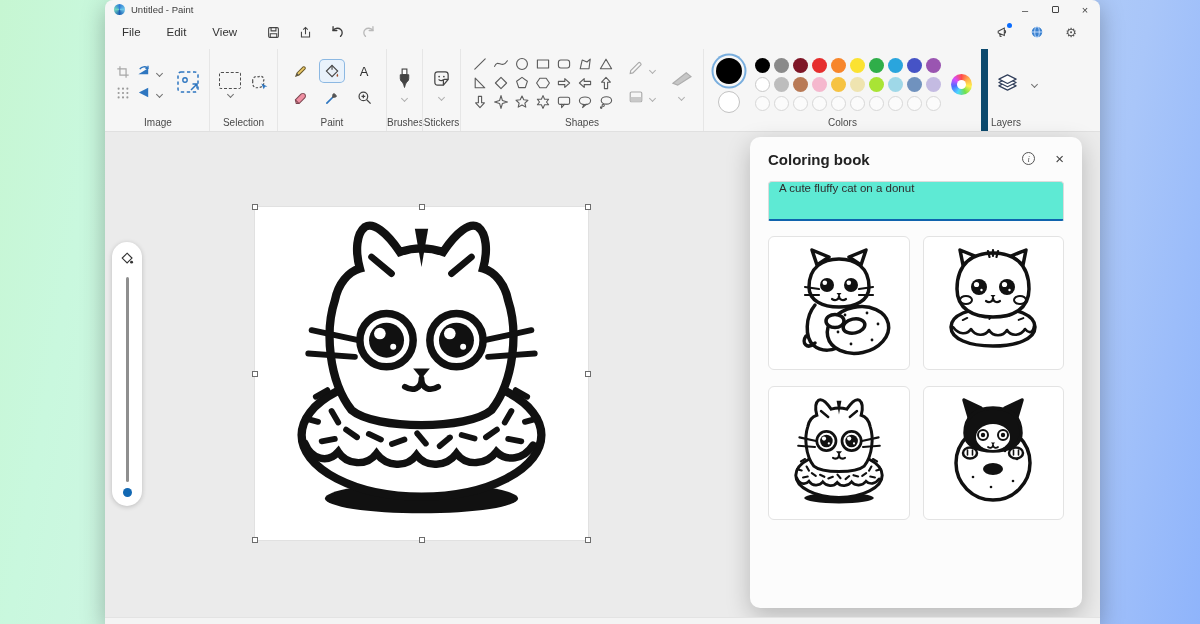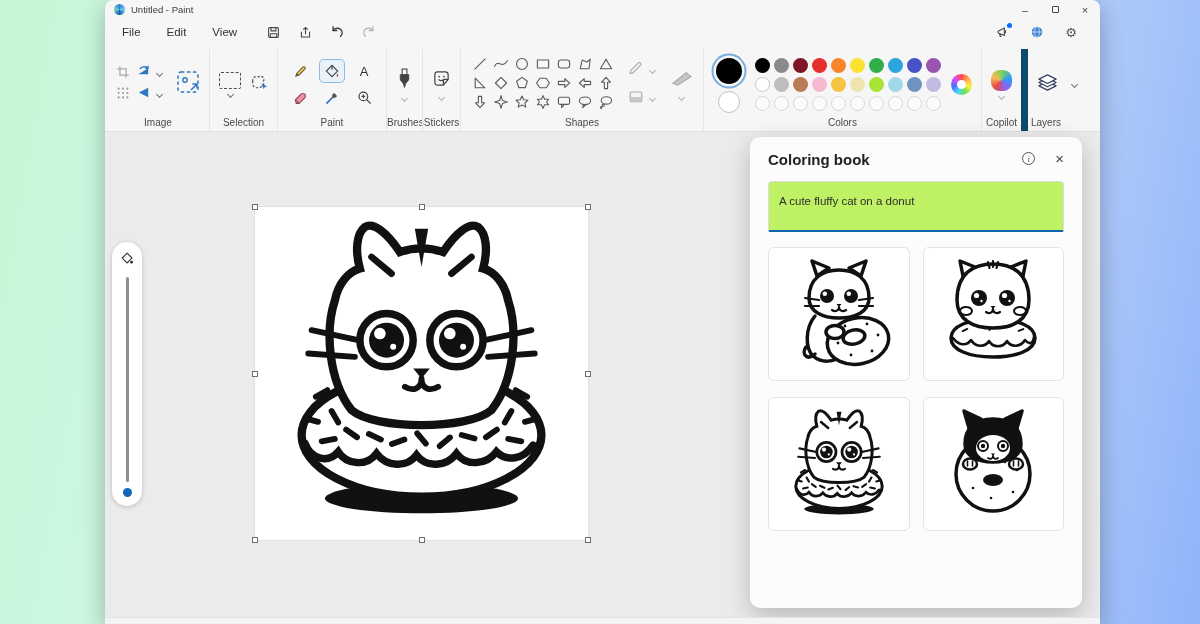--- a/index.html
+++ b/index.html
@@ -88,22 +88,22 @@
   
   .cb-panel { position:absolute; left:645px; top:5px; width:332px; height:471px; background:#fcfcfc;
     border-radius:10px; box-shadow:0 8px 24px rgba(0,0,0,.22); padding:14px 18px; display:flex; flex-direction:column; }
   .cb-header { display:flex; align-items:flex-start; }
   .cb-title { font-size:15px; font-weight:700; color:#222; }
   .cb-header-icons { margin-left:auto; display:flex; align-items:center; gap:20px; }
   .info-circle { width:13px; height:13px; border:1.2px solid #555; border-radius:50%;
     font-size:8.5px; color:#555; display:flex; align-items:center; justify-content:center;
     font-family:"Liberation Serif","DejaVu Serif",serif; font-style:italic; }
   .cb-close { font-size:15px; color:#444; line-height:1; }
-  .cb-textarea { margin-top:13px; height:51px; background:#bef264; border:1px solid #dcdcdc; border-bottom:2px solid #0f63ad;
-    border-radius:4px 4px 2px 2px; padding:13px 10px; font-size:11.5px; color:#2e2e2e; }
+  .cb-textarea { margin-top:13px; height:40px; background:#5eead4; border:1px solid #dcdcdc; border-bottom:2px solid #0f63ad;
+    border-radius:4px 4px 2px 2px; padding:0 10px; font-size:11.5px; color:#2e2e2e; }
   .cb-generate-row { display:flex; justify-content:flex-end; margin-top:10px; }
   .generate-btn { background:linear-gradient(#1872c0,#0f63ad); border:1px solid #0b5596; color:#fff;
     font-size:11.5px; padding:5px 19px; border-radius:5px; }
   .thumb-grid { margin-top:15px; display:grid; grid-template-columns:1fr 1fr; gap:16px 13px; }
   .thumb { height:134px; background:#fff; border:1px solid #e3e3e3; border-radius:6px;
     display:flex; align-items:center; justify-content:center; padding:5px; }
   .thumb svg { height:120px; width:120px; }
 
   .art { stroke:#111; fill:#fff; stroke-width:3.5; stroke-linejoin:round; stroke-linecap:round; }
 </style>
@@ -550,29 +550,20 @@
               <span class="swatch empty"></span>
               <span class="swatch empty"></span>
               <span class="swatch empty"></span>
             </div>
           <span class="color-wheel"></span>
         </div>
       </div>
       <span class="group-label">Colors</span>
     </div>
 
-    <div class="group">
-      <div class="grow">
-        <span class="icon-chev">
-          <span class="copilot-blob"></span>
-          <span class="chev dim"></span>
-        </span>
-      </div>
-      <span class="group-label">Copilot</span>
-    </div>
 
     <div class="group" style="border-left:7px solid #0c4a6e">
       <div class="grow" style="gap:14px">
         <span>
           <svg viewBox="0 0 22 22" width="21" height="21" fill="#fff" stroke="#33415c" stroke-width="1.3" stroke-linejoin="round">
               <path d="M11 10 L20 14.5 L11 19 L2 14.5 Z"></path>
               <path d="M11 6.5 L20 11 L11 15.5 L2 11 Z"></path>
               <path d="M11 3 L20 7.5 L11 12 L2 7.5 Z"></path>
             </svg>
         </span>

